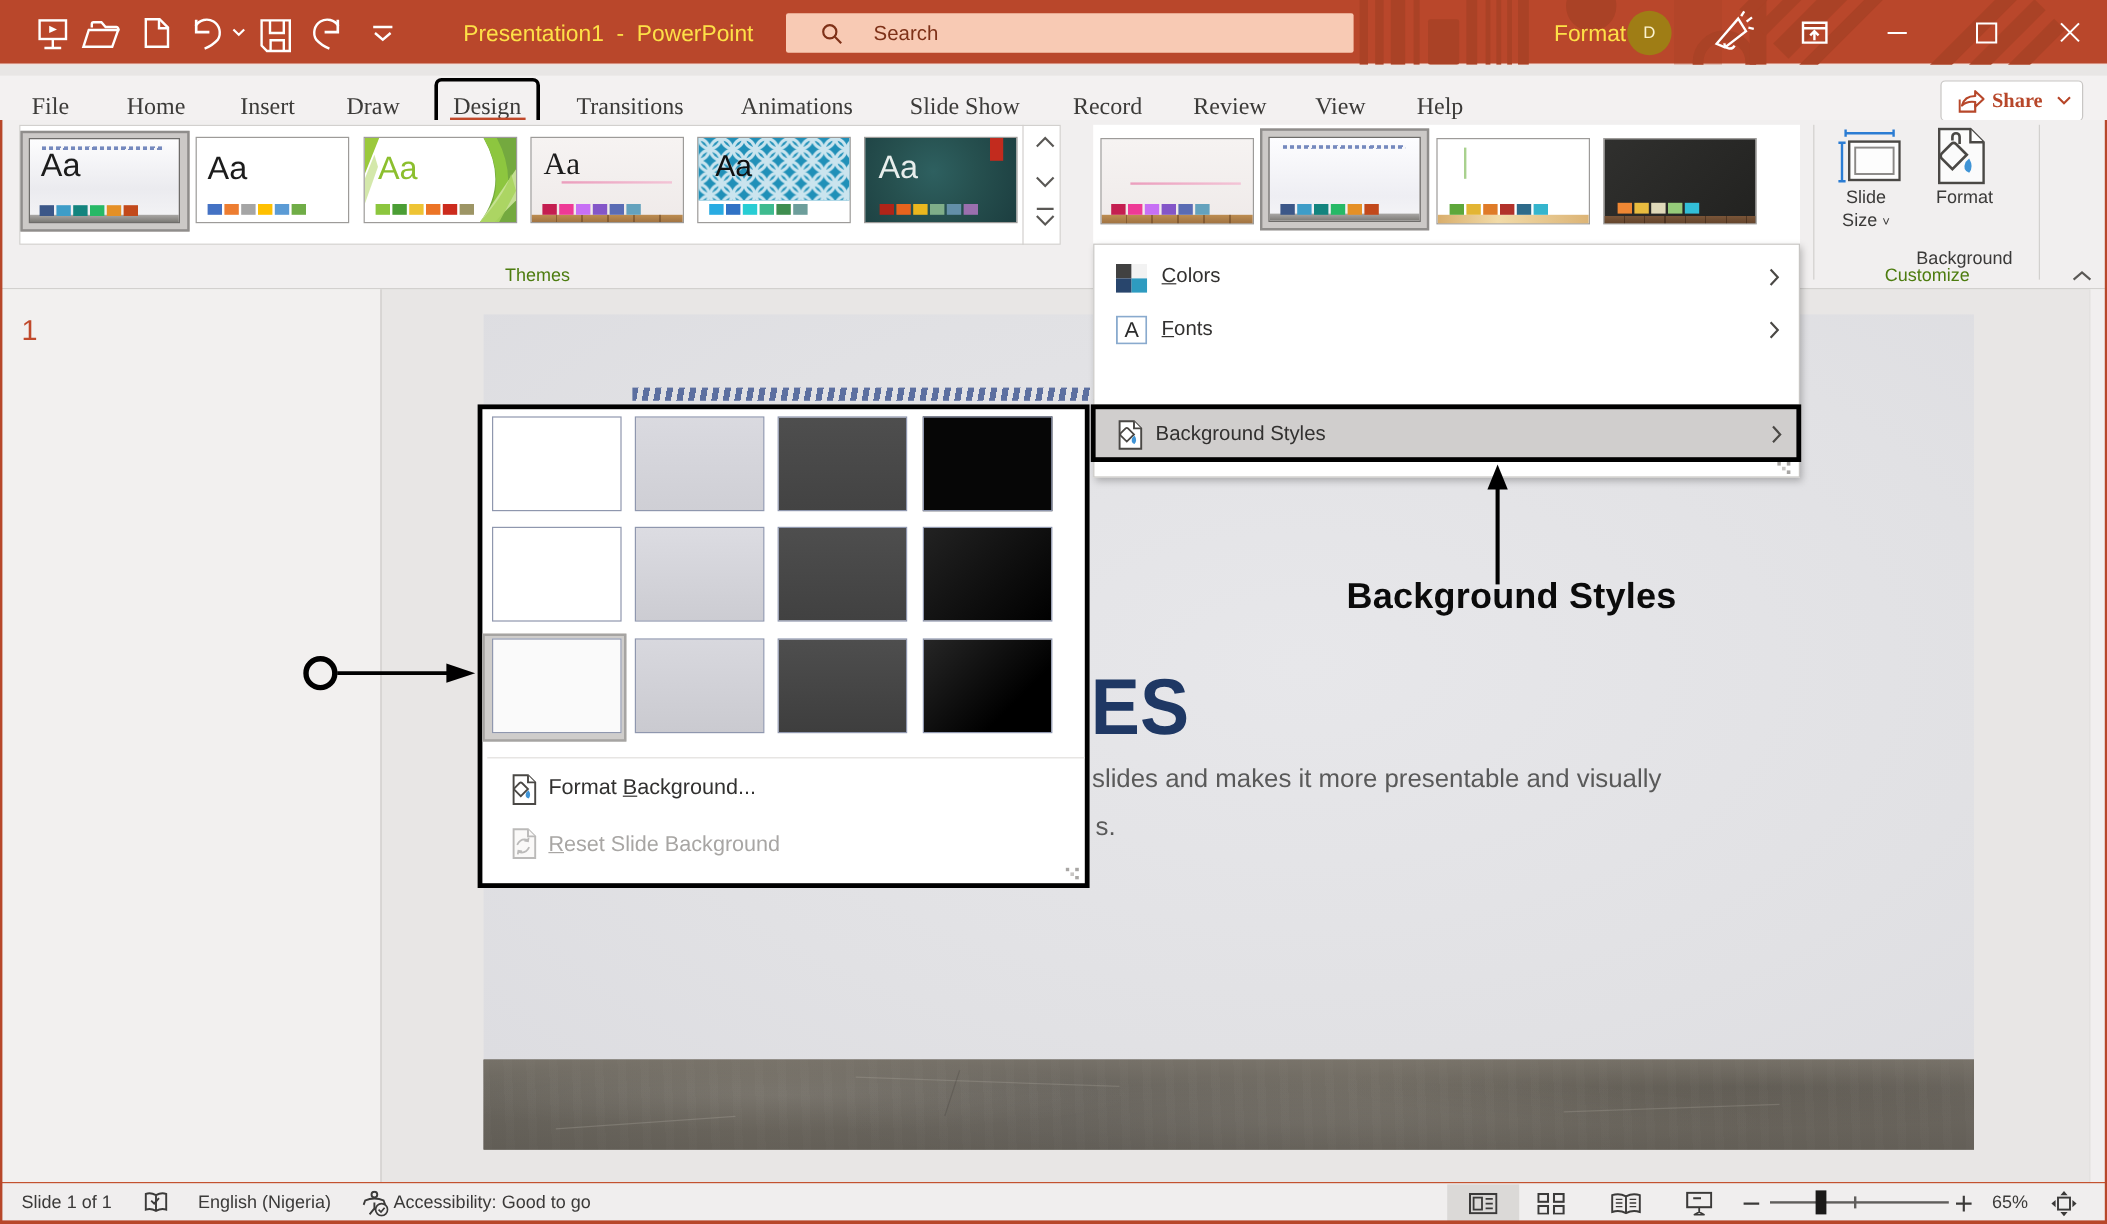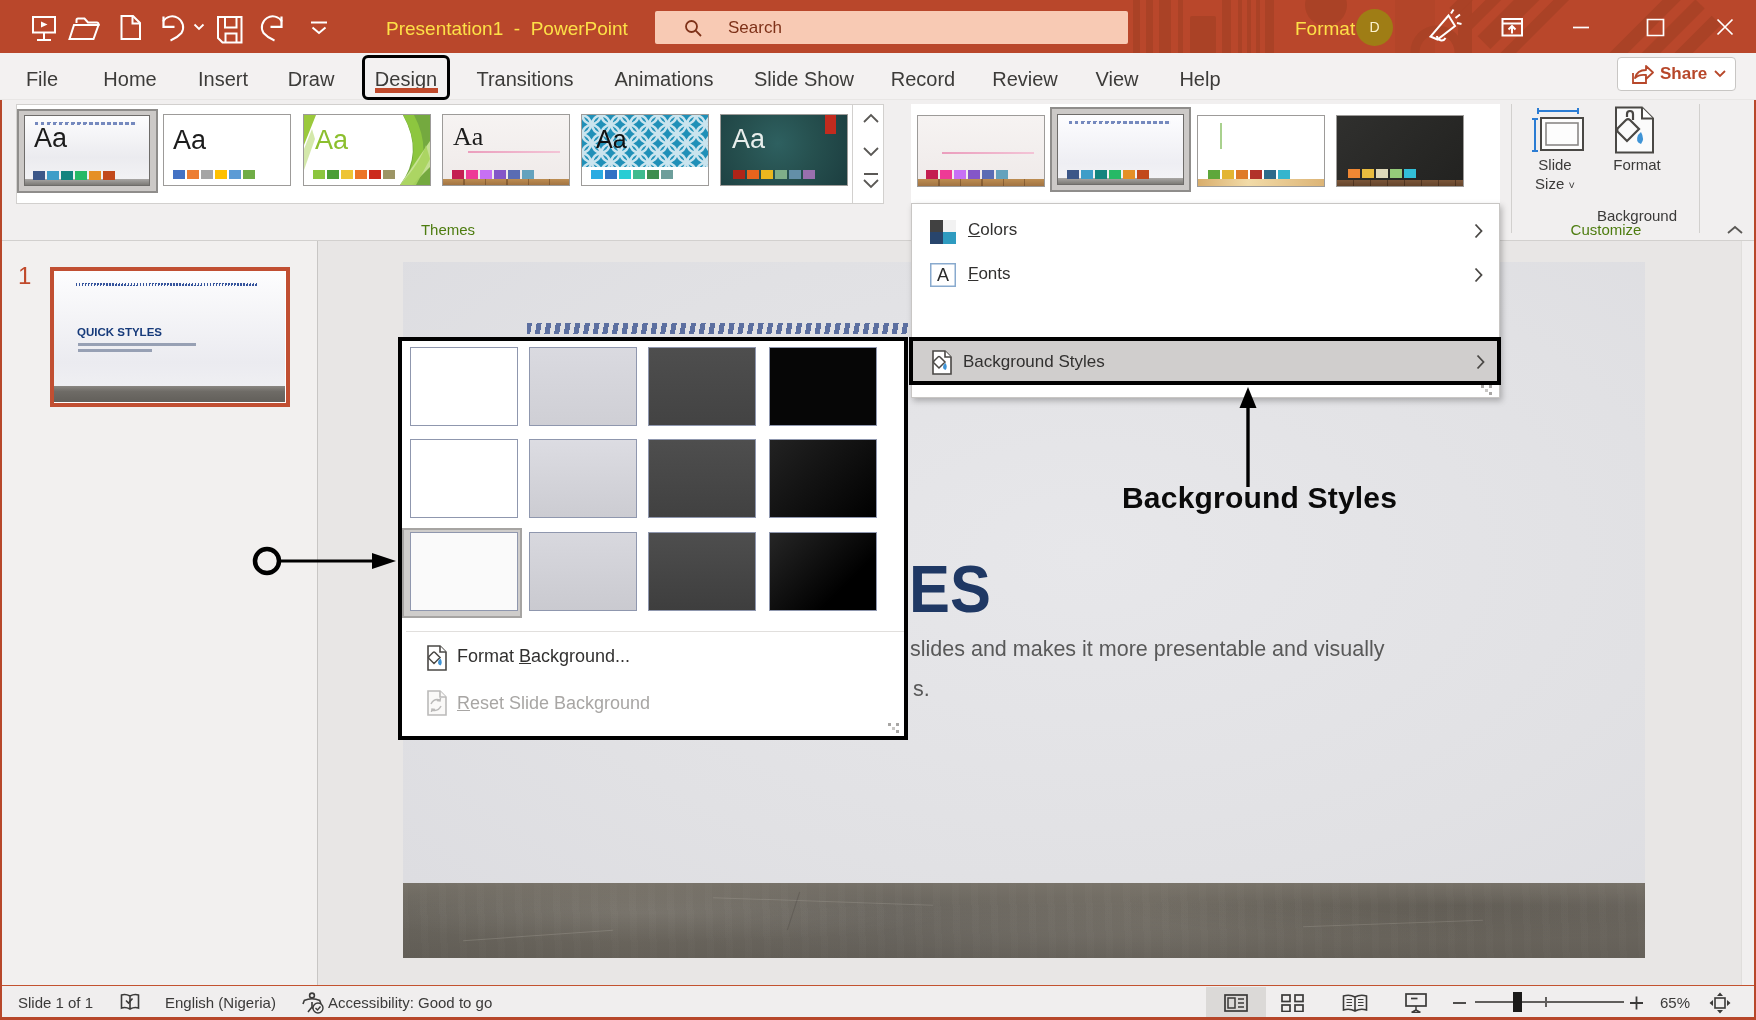--- a/index.html
+++ b/index.html
@@ -4,21 +4,21 @@
 <style>
   * { margin:0; padding:0; box-sizing:border-box; }
   html,body { width:1756px; height:1020px; overflow:hidden; }
   body { font-family:"Liberation Sans", sans-serif; position:relative; background:#e8e6e5; }
   .abs { position:absolute; }
   
   #titlebar { left:0; top:0; width:1756px; height:54px; background:#b9472b; border-bottom:1px solid #fdfefe; }
   #searchbox { left:655px; top:11px; width:473px; height:33px; background:#f8cab4; border-radius:2px; }
   .tb-txt { color:#fde047; font-size:19px; line-height:58px; }
   
-  #menubar { left:0; top:53px; width:1756px; height:46px; background:#f3f1f1; }
+  #menubar { left:0; top:63px; width:1756px; height:46px; background:#f3f1f1;font-family:Liberation Serif, serif; }
   .tab { position:absolute; top:3px; height:46px; line-height:46px; font-size:20px; color:#3c3b39; transform:translateX(-50%); white-space:nowrap; }
   
   #ribbon { left:0; top:100px; width:1756px; height:141px; background:#f1efef; border-bottom:1px solid #d2d0ce; }
   .thumb { position:absolute; width:128px; height:72px; background:#fff; border:1px solid #9d9b99; overflow:hidden; }
   .sel-box { position:absolute; border:2px solid #8f8d8b; background:#ccc9c7; }
   .sw { position:absolute; width:12px; height:9px; top:55px; }
   .s1{left:9px}.s2{left:23px}.s3{left:37px}.s4{left:51px}.s5{left:65px}.s6{left:79px}
   .rlabel { position:absolute; font-size:15px; color:#4d7c0f; transform:translateX(-50%); white-space:nowrap; }
   .vsep { position:absolute; width:1px; background:#d2d0ce; }
   .btn-label { position:absolute; font-size:15px; color:#3b3a39; transform:translateX(-50%); white-space:nowrap; }
@@ -305,29 +305,20 @@
     <div class="btn-label" style="left:1637px;top:75px;margin-top:32px;">Background</div>
     <div class="vsep" style="left:1699px;top:4px;height:129px;"></div>
     <div class="rlabel" style="left:1606px;top:121px;">Customize</div>
     <svg class="abs" style="left:1726px;top:124px" width="18" height="12">
       <path d="M2 9 l7 -6 7 6" fill="none" stroke="#5a5855" stroke-width="1.8"></path>
     </svg>
   </div>
 
   <div class="abs" id="leftpanel" style="left:0;top:241px;width:318px;height:744px;background:#f2f0ef;border-right:1px solid #c8c6c4;">
     <span class="abs" style="left:18px;top:21px;font-size:24px;color:#c0492b;">1</span>
-    <div class="abs" style="left:50px;top:26px;width:240px;height:140px;border:4.5px solid #c14f32;background:#fff;">
-      <div class="abs" style="left:0;top:0;width:231px;height:131px;background:linear-gradient(180deg,#fdfdfe 0%,#ebebf0 70%,#f2f2f4 100%);overflow:hidden;">
-        <div class="abs" style="left:22px;top:12px;width:181px;height:3px;background:repeating-linear-gradient(100deg,#35549c 0 1.5px,rgba(242,242,245,0.15) 1.5px 3px);"></div>
-        <div class="abs" style="left:23px;top:55px;font-size:11.5px;font-weight:bold;color:#163a7a;">QUICK STYLES</div>
-        <div class="abs" style="left:24px;top:72px;width:118px;height:2.5px;background:#97a0b4;"></div>
-        <div class="abs" style="left:24px;top:78px;width:74px;height:2.5px;background:#97a0b4;"></div>
-        <div class="abs" style="left:0;top:115px;width:231px;height:16px;background:linear-gradient(180deg,#8a8782 0%,#6e6b66 35%,#625f5a 100%);"></div>
-      </div>
-    </div>
   </div>
 
   <div class="abs" id="canvas">
     <div class="abs" style="left:124px;top:61px;width:969px;height:11px;background:repeating-linear-gradient(100deg,#5c6fa0 0 5px,rgba(233,233,237,0) 5px 9.5px);"></div>
     <div class="abs" style="left:506px;top:289px;font-size:66px;font-weight:bold;color:#1f3864;transform:scaleX(0.93);transform-origin:0 0;">ES</div>
     <div class="abs" style="left:507px;top:375px;font-size:21.5px;color:#595959;white-space:nowrap;">slides and makes it more presentable and visually</div>
     <div class="abs" style="left:510px;top:415px;font-size:21.5px;color:#595959;">s.</div>
     <div class="abs" style="left:0;top:621px;width:1242px;height:75px;background:linear-gradient(90deg,#6b675f 0%,#716c63 18%,#6a665f 40%,#726d64 60%,#6e6960 78%,#6f6a62 100%),#6e6a61;">
       <div class="abs" style="left:0;top:0;width:100%;height:100%;background:
         linear-gradient(180deg, rgba(130,124,114,0.5) 0%, rgba(110,105,97,0.0) 30%, rgba(80,76,70,0.35) 100%),

